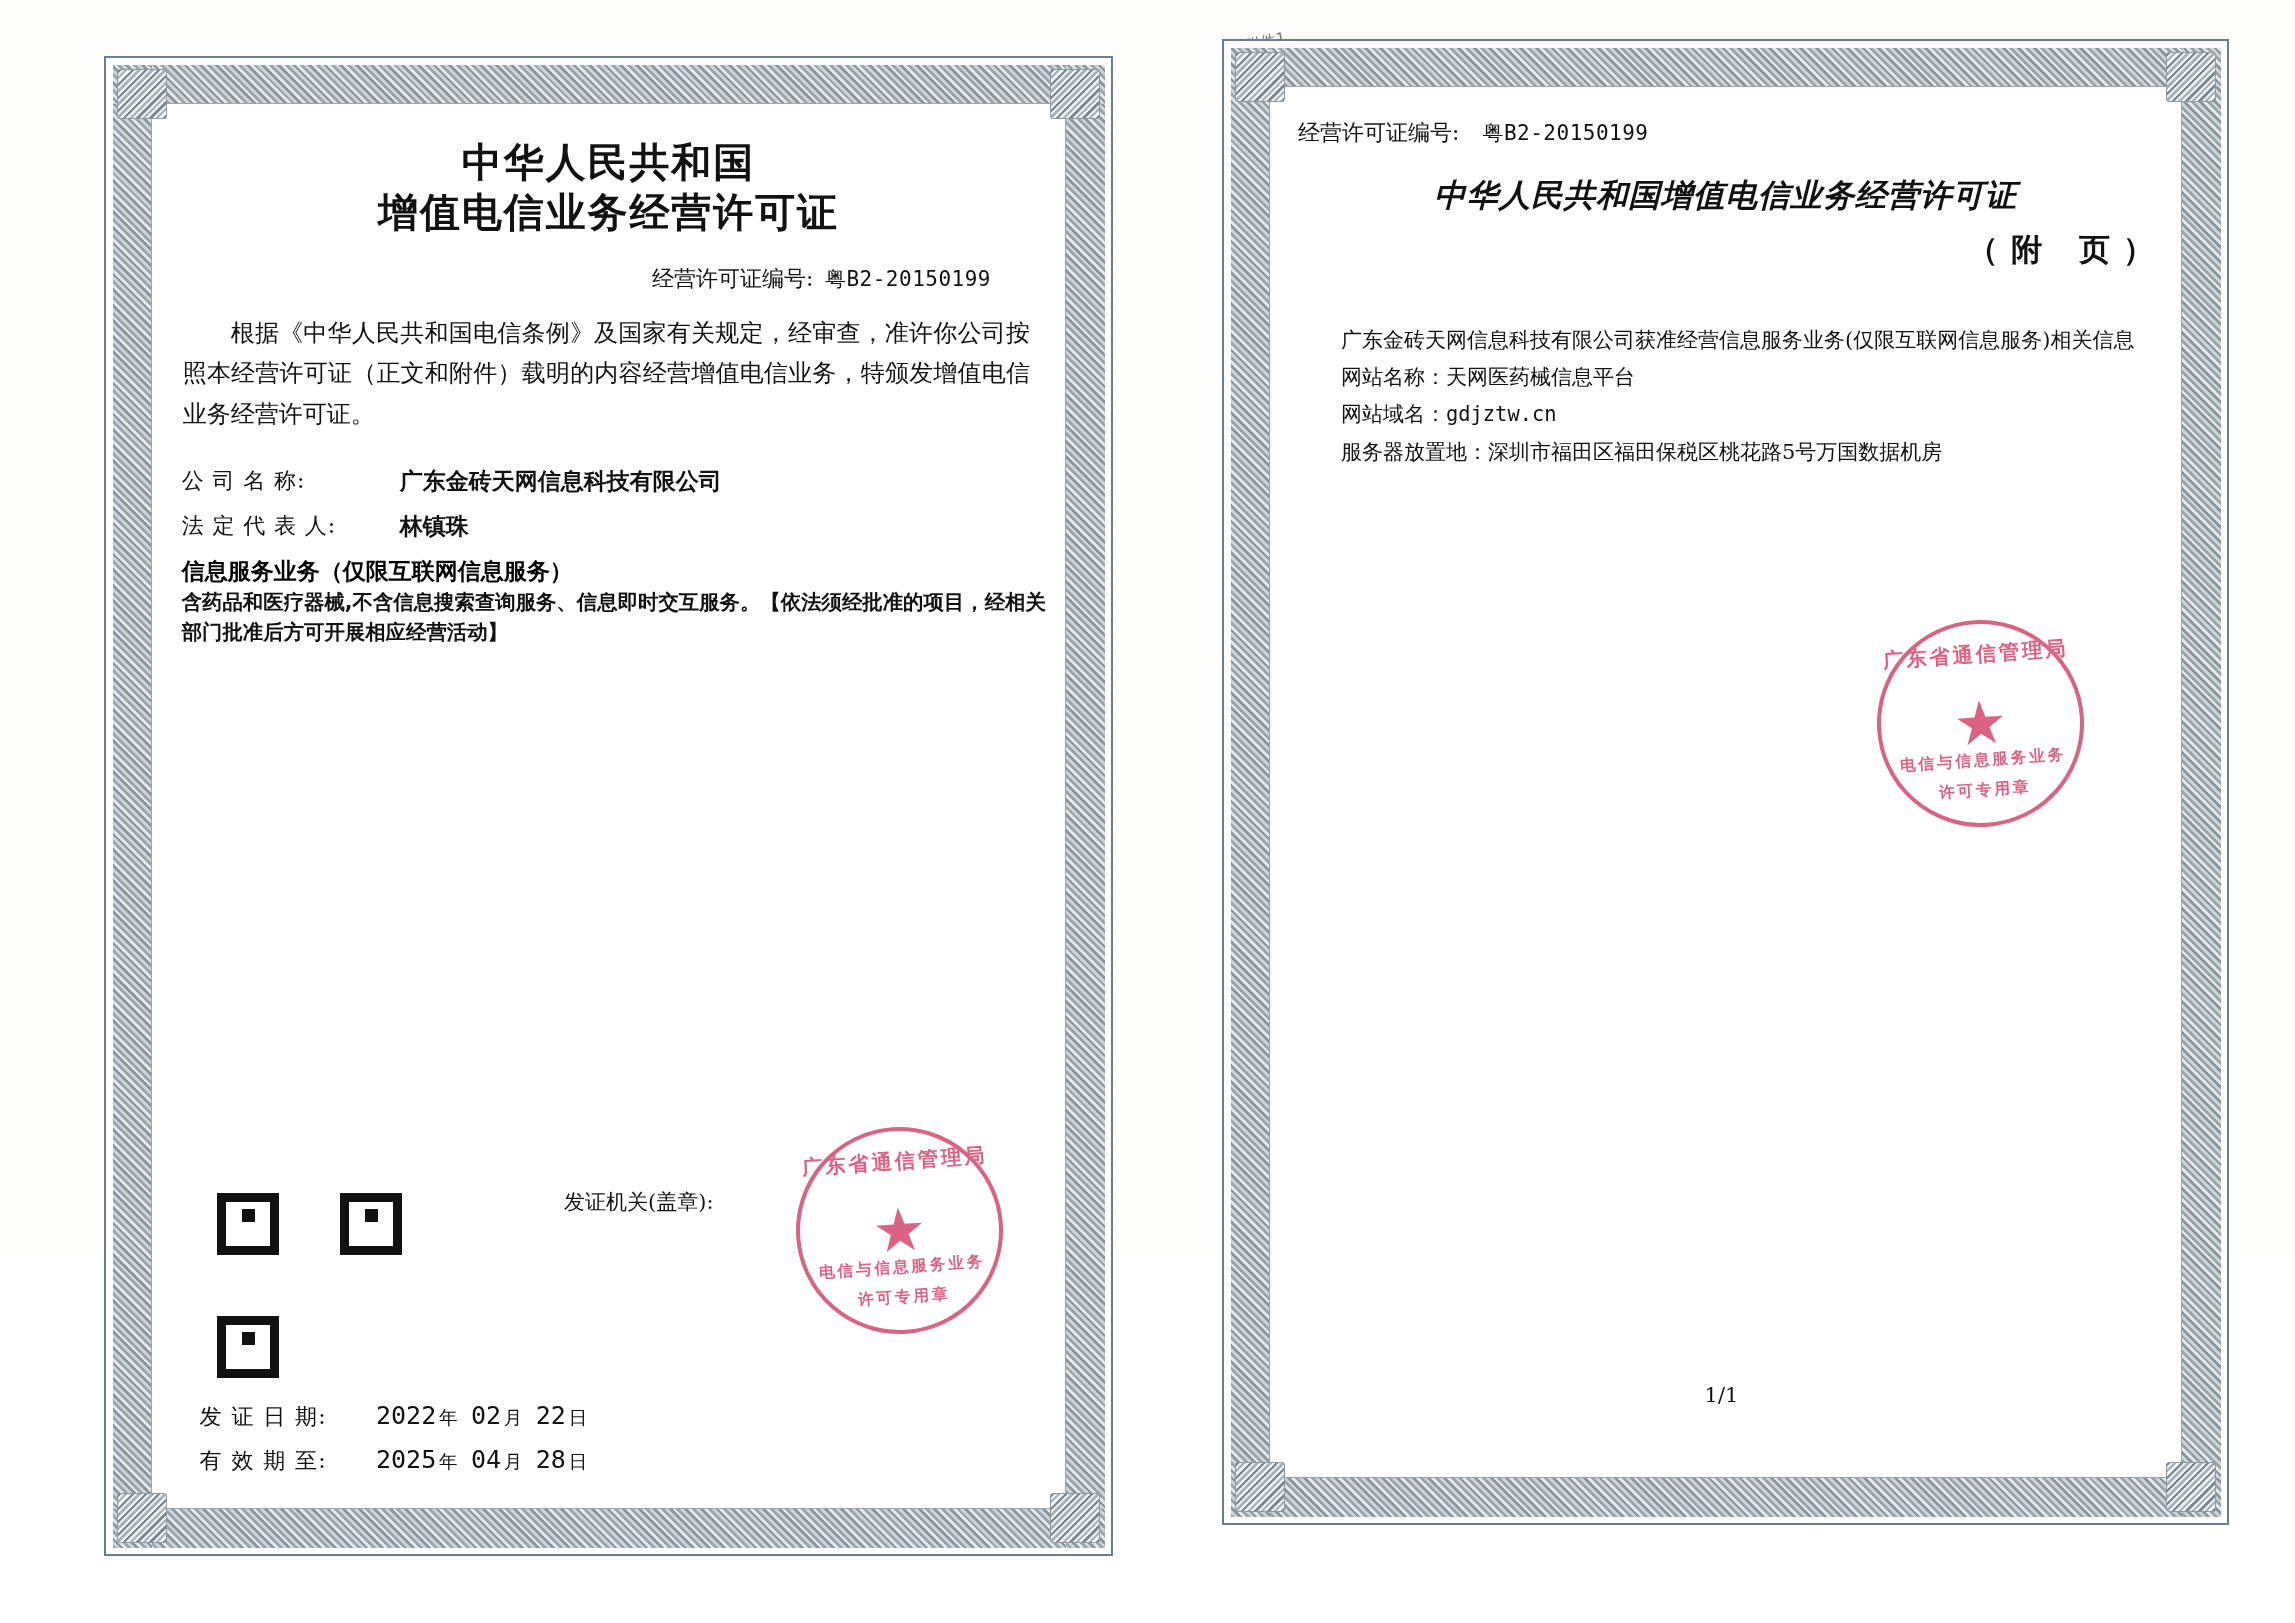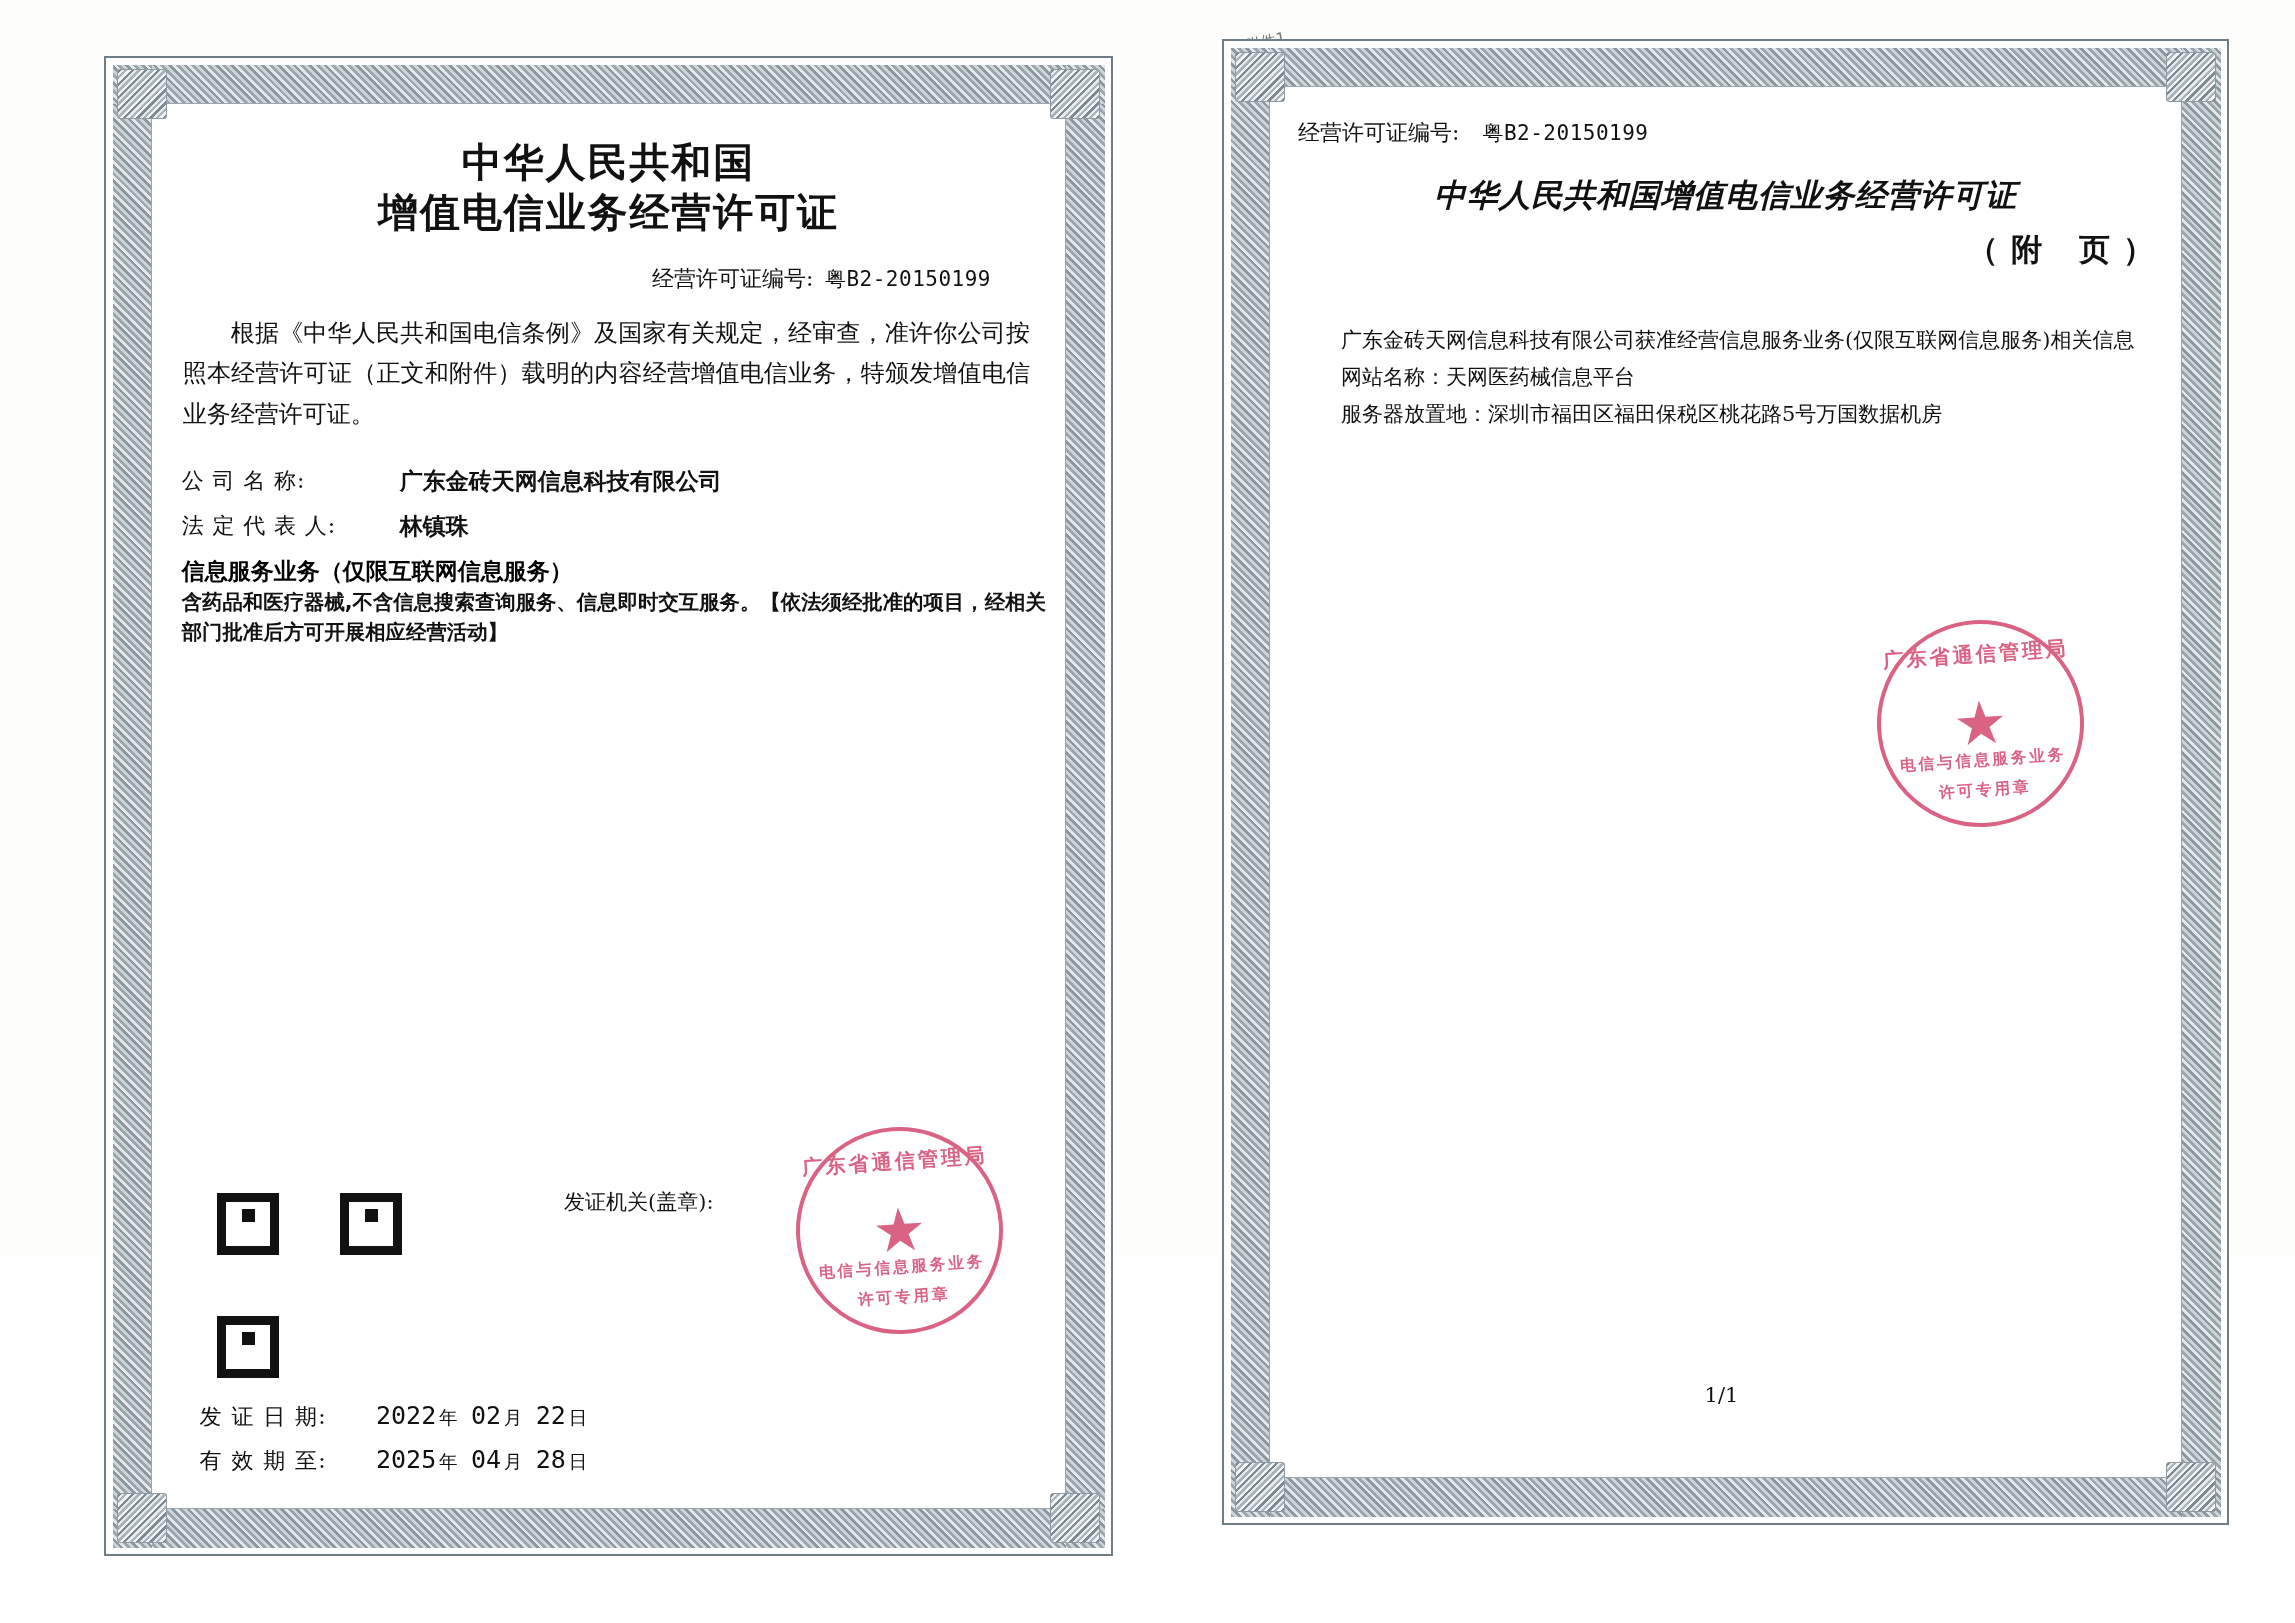--- a/index.html
+++ b/index.html
@@ -476,20 +476,23 @@
       <div class="annex-title">中华人民共和国增值电信业务经营许可证</div>
       <div class="annex-subtitle">（附 页）</div>
 
       <div class="annex-body">
         <div class="annex-lead">广东金砖天网信息科技有限公司获准经营信息服务业务(仅限互联网信息服务)相关信息</div>
 
         <div class="annex-line">
           <span>网站名称：</span><span>天网医药械信息平台</span>
         </div>
 
+        <div class="annex-line">
+          <span>网站域名：</span><span class="mono">gdjztw.cn</span>
+        </div>
 
         <div class="annex-line">
           <span>服务器放置地：</span><span>深圳市福田区福田保税区桃花路5号万国数据机房</span>
         </div>
 
       </div>
 
       <div class="seal seal-annex">
         <span class="arc-top">广东省通信管理局</span>
         <span class="star">★</span>

